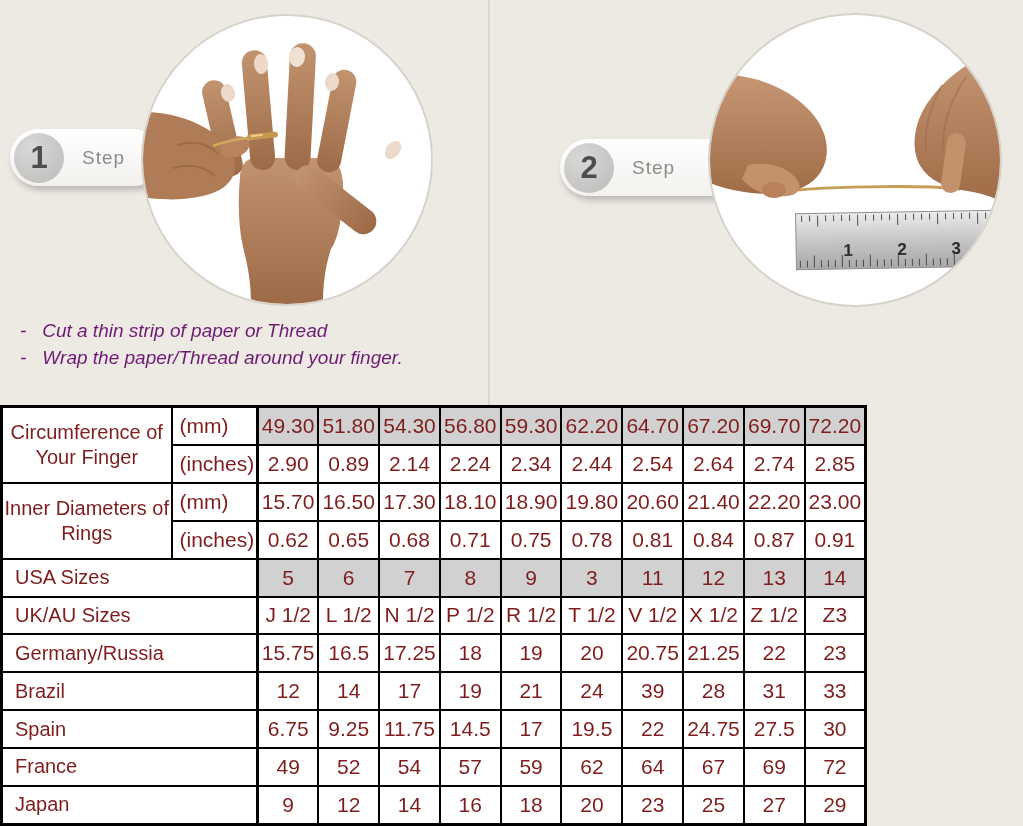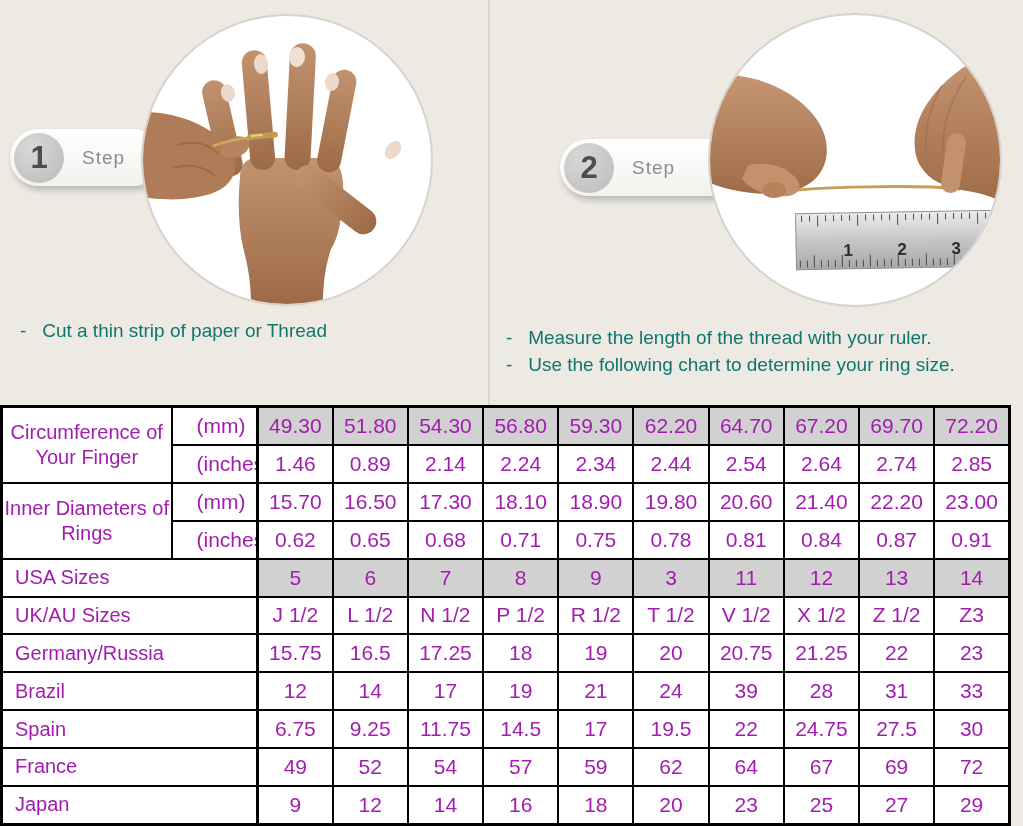--- a/index.html
+++ b/index.html
@@ -30,35 +30,35 @@
   .step-badge.b2 { left:560px; top:139px; width:186px; }
   .step-num {
     width:50px; height:50px; border-radius:50%;
     background:radial-gradient(circle at 35% 30%, #d9d8d6, #bcbbb9);
     color:#4d4d4d; font-size:31px; font-weight:bold;
     display:flex; align-items:center; justify-content:center;
   }
   .step-label { margin-left:18px; color:#8d8c8a; font-size:19px; letter-spacing:1px; }
 
   .bullets { position:absolute; margin:0; padding:0; list-style:none;
-    color:#0f766e; font-size:19px; line-height:27px; }
+    color:#701a75; font-size:19px; line-height:27px;font-style:italic; }
   .bullets li { white-space:pre; }
   .bullets.list1 { left:20px;  top:317px; }
   .bullets.list2 { left:506px; top:324px; }
 
   
   table.size-table {
-    position:absolute; left:0; top:405px; width:1011px; height:421px;
+    position:absolute; left:0; top:405px; width:867px; height:421px;
     border-collapse:collapse; table-layout:fixed; background:#ffffff;
-    border:3px solid #000; font-size:21px; color:#a21caf;
+    border:3px solid #000; font-size:21px; color:#7f1d1d;
   }
   .size-table td { border:2px solid #000; padding:0; text-align:center; vertical-align:middle; overflow:hidden; }
   .size-table td.lbl { text-align:left; padding-left:12px; font-size:20px; }
   .size-table td.lbl-center { text-align:center; padding-left:0; line-height:1.25; }
-  .size-table td.unit { text-align:left; padding-left:24px; }
+  .size-table td.unit { text-align:left; padding-left:7px; }
   .size-table td.first-val { border-left:3px solid #000; }
   .size-table td.lbl-span { border-right:3px solid #000;margin-top:44px; }
   .size-table td.shade { background:#d1d1d1;margin-top:29px; }
 </style>
 </head>
 <body>
 
 <div class="page">
   <div class="steps-row">
     <div class="divider"></div>
@@ -95,20 +95,21 @@
         <path d="M34,129 C52,124 66,128 75,138" stroke="#8d5c3c" stroke-width="2" fill="none" opacity="0.55"></path>
         <path d="M30,152 C48,147 62,151 72,160" stroke="#8d5c3c" stroke-width="2" fill="none" opacity="0.55"></path>
 
         <path d="M70,130 C86,124 100,122 113,121" stroke="#cfa95e" stroke-width="2.5" fill="none"></path>
         <rect x="104" y="117" width="31" height="6" rx="3" fill="#c59a4f" transform="rotate(-6 119 120)"></rect>
         <rect x="108" y="118" width="12" height="2" rx="1" fill="#ecd28f" transform="rotate(-6 119 120)"></rect>
       </svg>
     </div>
     <ul class="bullets list1">
       <li>-   Cut a thin strip of paper or Thread</li>
+      <li>-   Wrap the paper/Thread around your finger.</li>
     </ul>
 
     <div class="step-badge b2">
       <span class="step-num">2</span>
       <span class="step-label">Step</span>
     </div>
     <div class="photo-circle p2">
       <svg viewBox="0 0 290 290">
         <defs>
           <linearGradient id="skin2" x1="0" y1="0" x2="0" y2="1">
@@ -136,24 +137,20 @@
         <path fill="url(#skin2)" d="M0,60 C40,57 78,72 100,96 C118,115 122,140 110,158 C102,170 88,176 72,178 C50,181 20,176 0,168 Z"></path>
         <path fill="#c3926d" d="M38,150 C60,146 78,152 88,166 C92,173 88,180 78,181 C60,183 42,176 32,164 Z"></path>
         <ellipse cx="64" cy="175" rx="12" ry="8" fill="#b8815b"></ellipse>
 
         <path fill="url(#skin2)" d="M290,34 C260,44 231,66 215,92 C203,112 201,136 211,152 C219,165 235,172 251,175 C265,177 279,180 290,186 Z"></path>
         <rect x="234" y="118" width="19" height="60" rx="9" fill="#c3926d" transform="rotate(8 243 148)"></rect>
         <path d="M232,70 C220,92 214,116 216,138" stroke="#96684a" stroke-width="2" fill="none" opacity="0.45"></path>
         <path d="M256,62 C240,86 232,112 233,136" stroke="#96684a" stroke-width="2" fill="none" opacity="0.45"></path>
       </svg>
     </div>
-    <ul class="bullets list2">
-      <li>-   Measure the length of the thread with your ruler.</li>
-      <li>-   Use the following chart to determine your ring size.</li>
-    </ul>
   </div>
 
   <table class="size-table" id="size-table">
     <colgroup>
       <col style="width:170px">
         <col style="width:86px">
       <col>
         <col>
         <col>
         <col>
@@ -174,21 +171,21 @@
           <td class="val shade">56.80</td>
           <td class="val shade">59.30</td>
           <td class="val shade">62.20</td>
           <td class="val shade">64.70</td>
           <td class="val shade">67.20</td>
           <td class="val shade">69.70</td>
           <td class="val shade">72.20</td>
         </tr>
         <tr>
           <td class="unit">(inches)</td>
-          <td class="val first-val">1.46</td>
+          <td class="val first-val">2.90</td>
           <td class="val">0.89</td>
           <td class="val">2.14</td>
           <td class="val">2.24</td>
           <td class="val">2.34</td>
           <td class="val">2.44</td>
           <td class="val">2.54</td>
           <td class="val">2.64</td>
           <td class="val">2.74</td>
           <td class="val">2.85</td>
         </tr>

